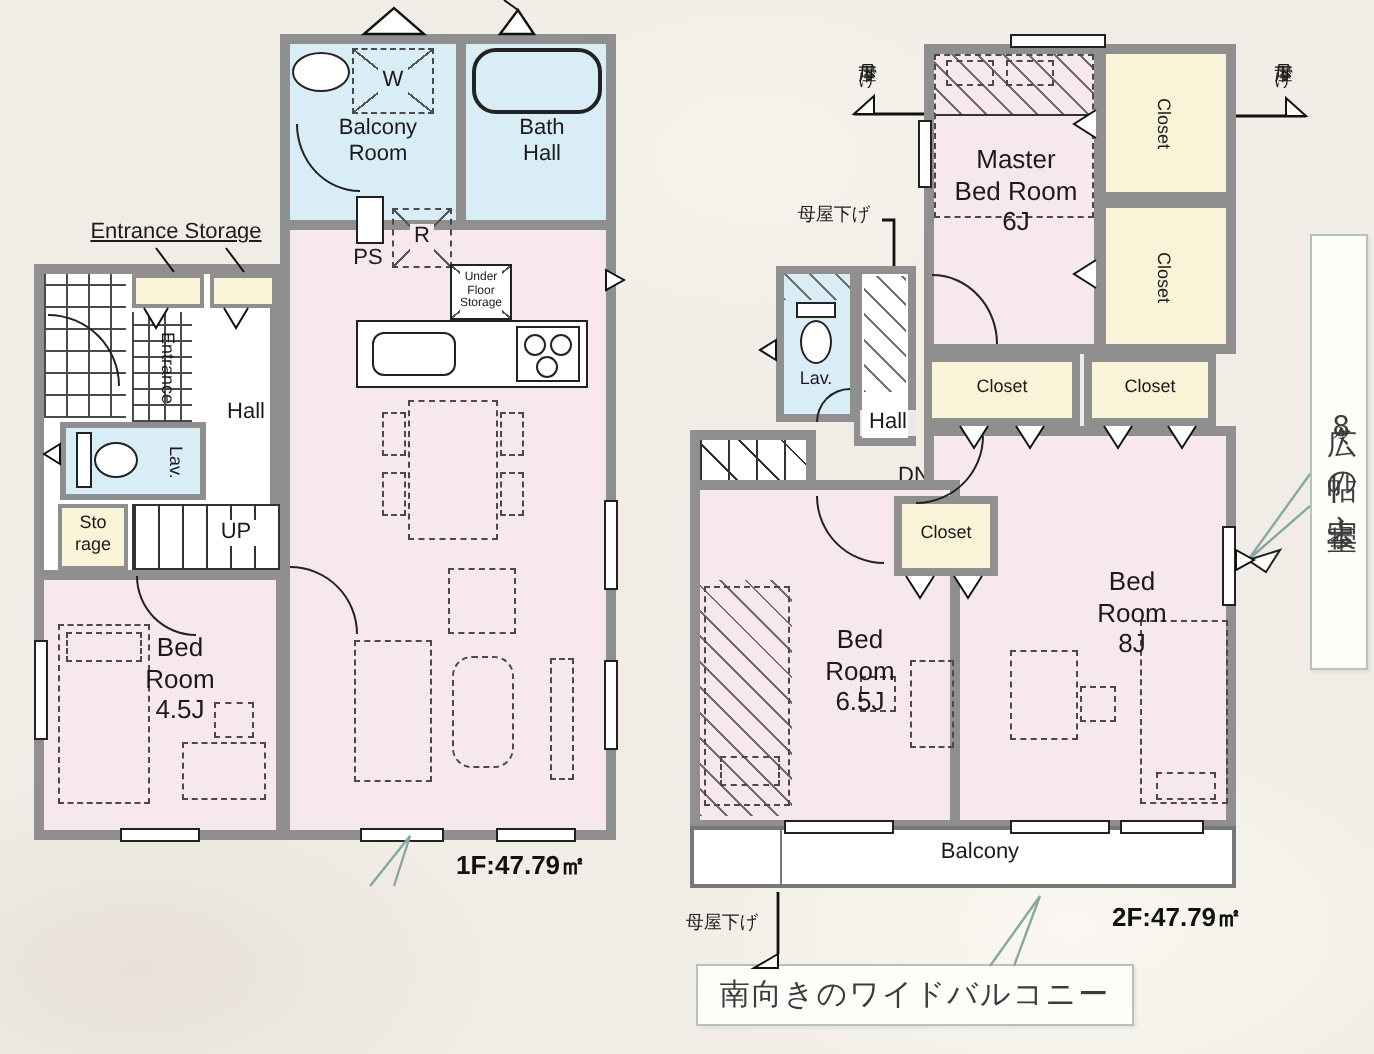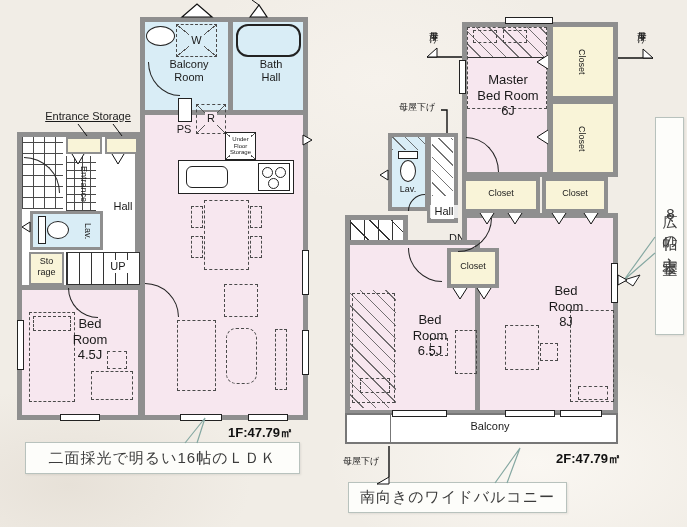--- a/index.html
+++ b/index.html
@@ -121,21 +121,20 @@
   <div class="window" style="left:17px;top:320px;width:7px;height:50px;"></div>
   <div class="window" style="left:302px;top:250px;width:7px;height:45px;"></div>
   <div class="window" style="left:302px;top:330px;width:7px;height:45px;"></div>
 
   <div class="arc arc-tr" style="left:24px;top:157px;width:36px;height:36px;"></div>
   <div class="arc arc-bl" style="left:148px;top:62px;width:32px;height:34px;"></div>
   <div class="arc arc-tr" style="left:145px;top:283px;width:34px;height:34px;"></div>
   <div class="arc arc-bl" style="left:68px;top:288px;width:30px;height:30px;"></div>
 
   <div class="area-label" style="left:228px;top:424px;">1F:47.79㎡</div>
-  <div class="callout" style="left:25px;top:442px;width:273px;height:30px;">二面採光で明るい16帖のＬＤＫ</div>
 
   <div class="room pink" style="left:462px;top:22px;width:90px;height:155px;"></div>
   <div class="room cream" style="left:548px;top:22px;width:70px;height:79px;"></div>
   <div class="room cream" style="left:548px;top:99px;width:70px;height:78px;"></div>
   <div class="lbl vlat small" style="left:576px;top:35px;height:54px;">Closet</div>
   <div class="lbl vlat small" style="left:576px;top:112px;height:54px;">Closet</div>
   <div class="abs hatch" style="left:467px;top:27px;width:80px;height:30px;border-bottom:1px solid #333;"></div>
   <div class="dash" style="left:467px;top:27px;width:80px;height:82px;"></div>
   <div class="dash" style="left:473px;top:30px;width:24px;height:13px;"></div>
   <div class="dash" style="left:503px;top:30px;width:24px;height:13px;"></div>

